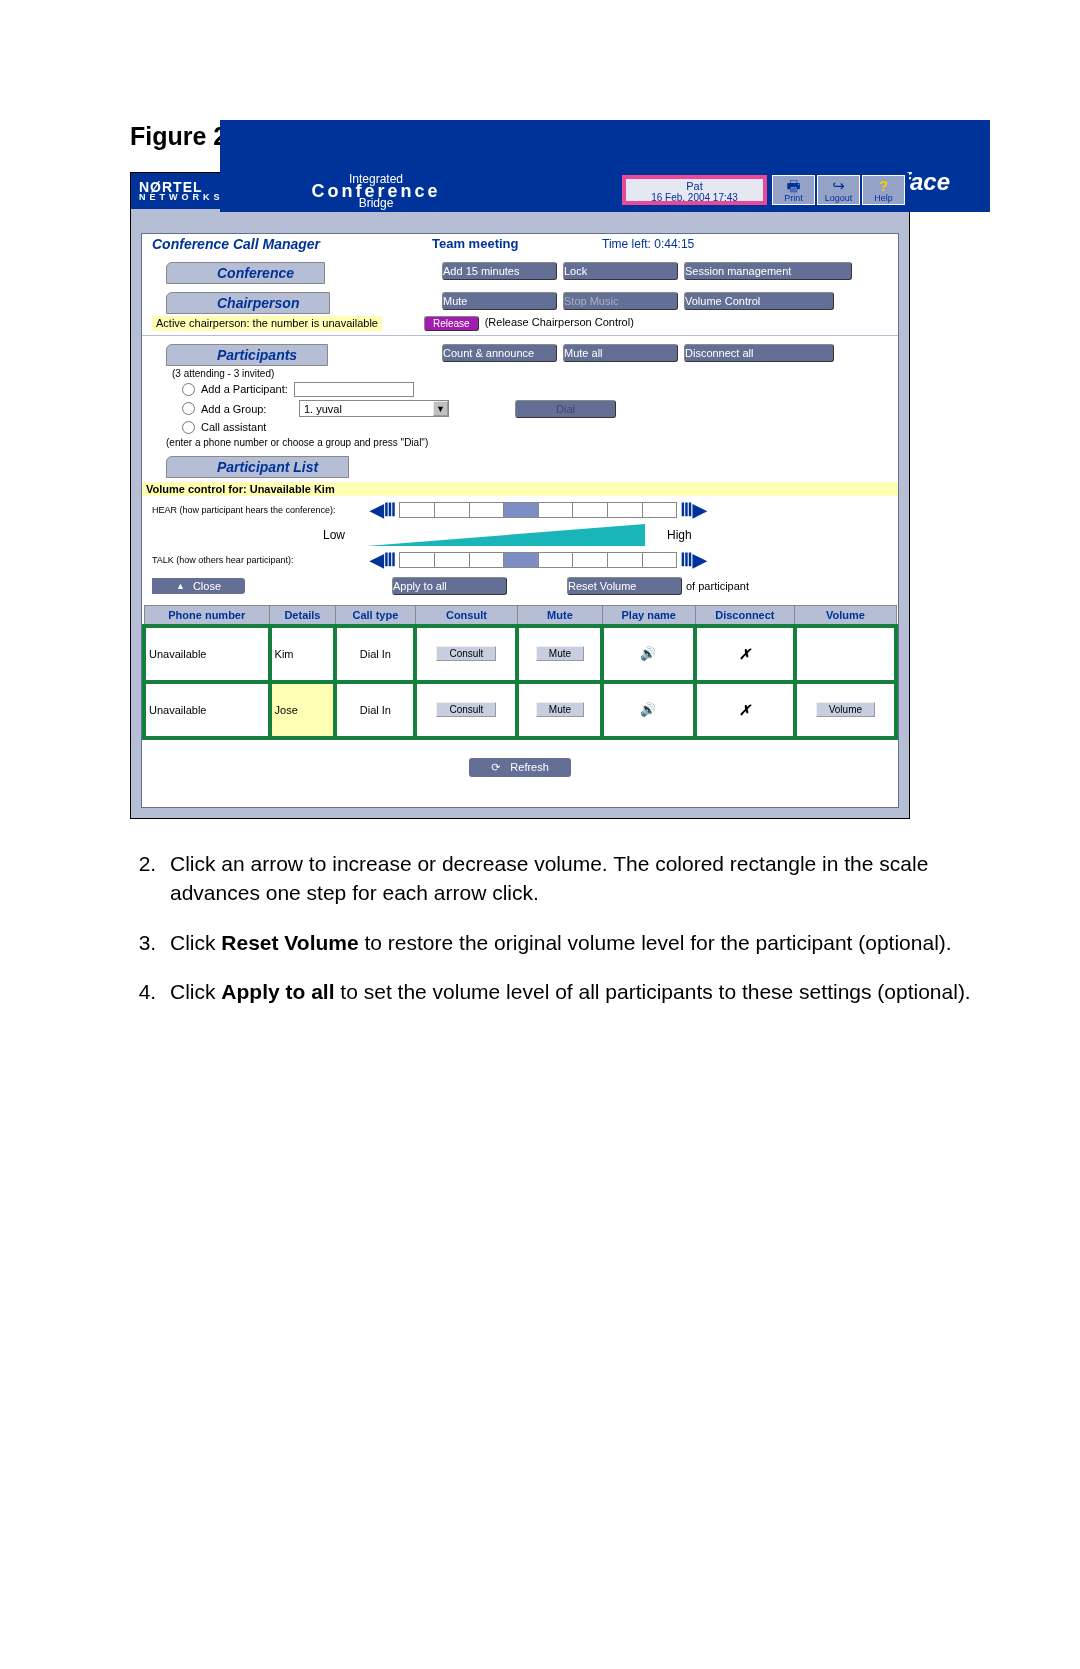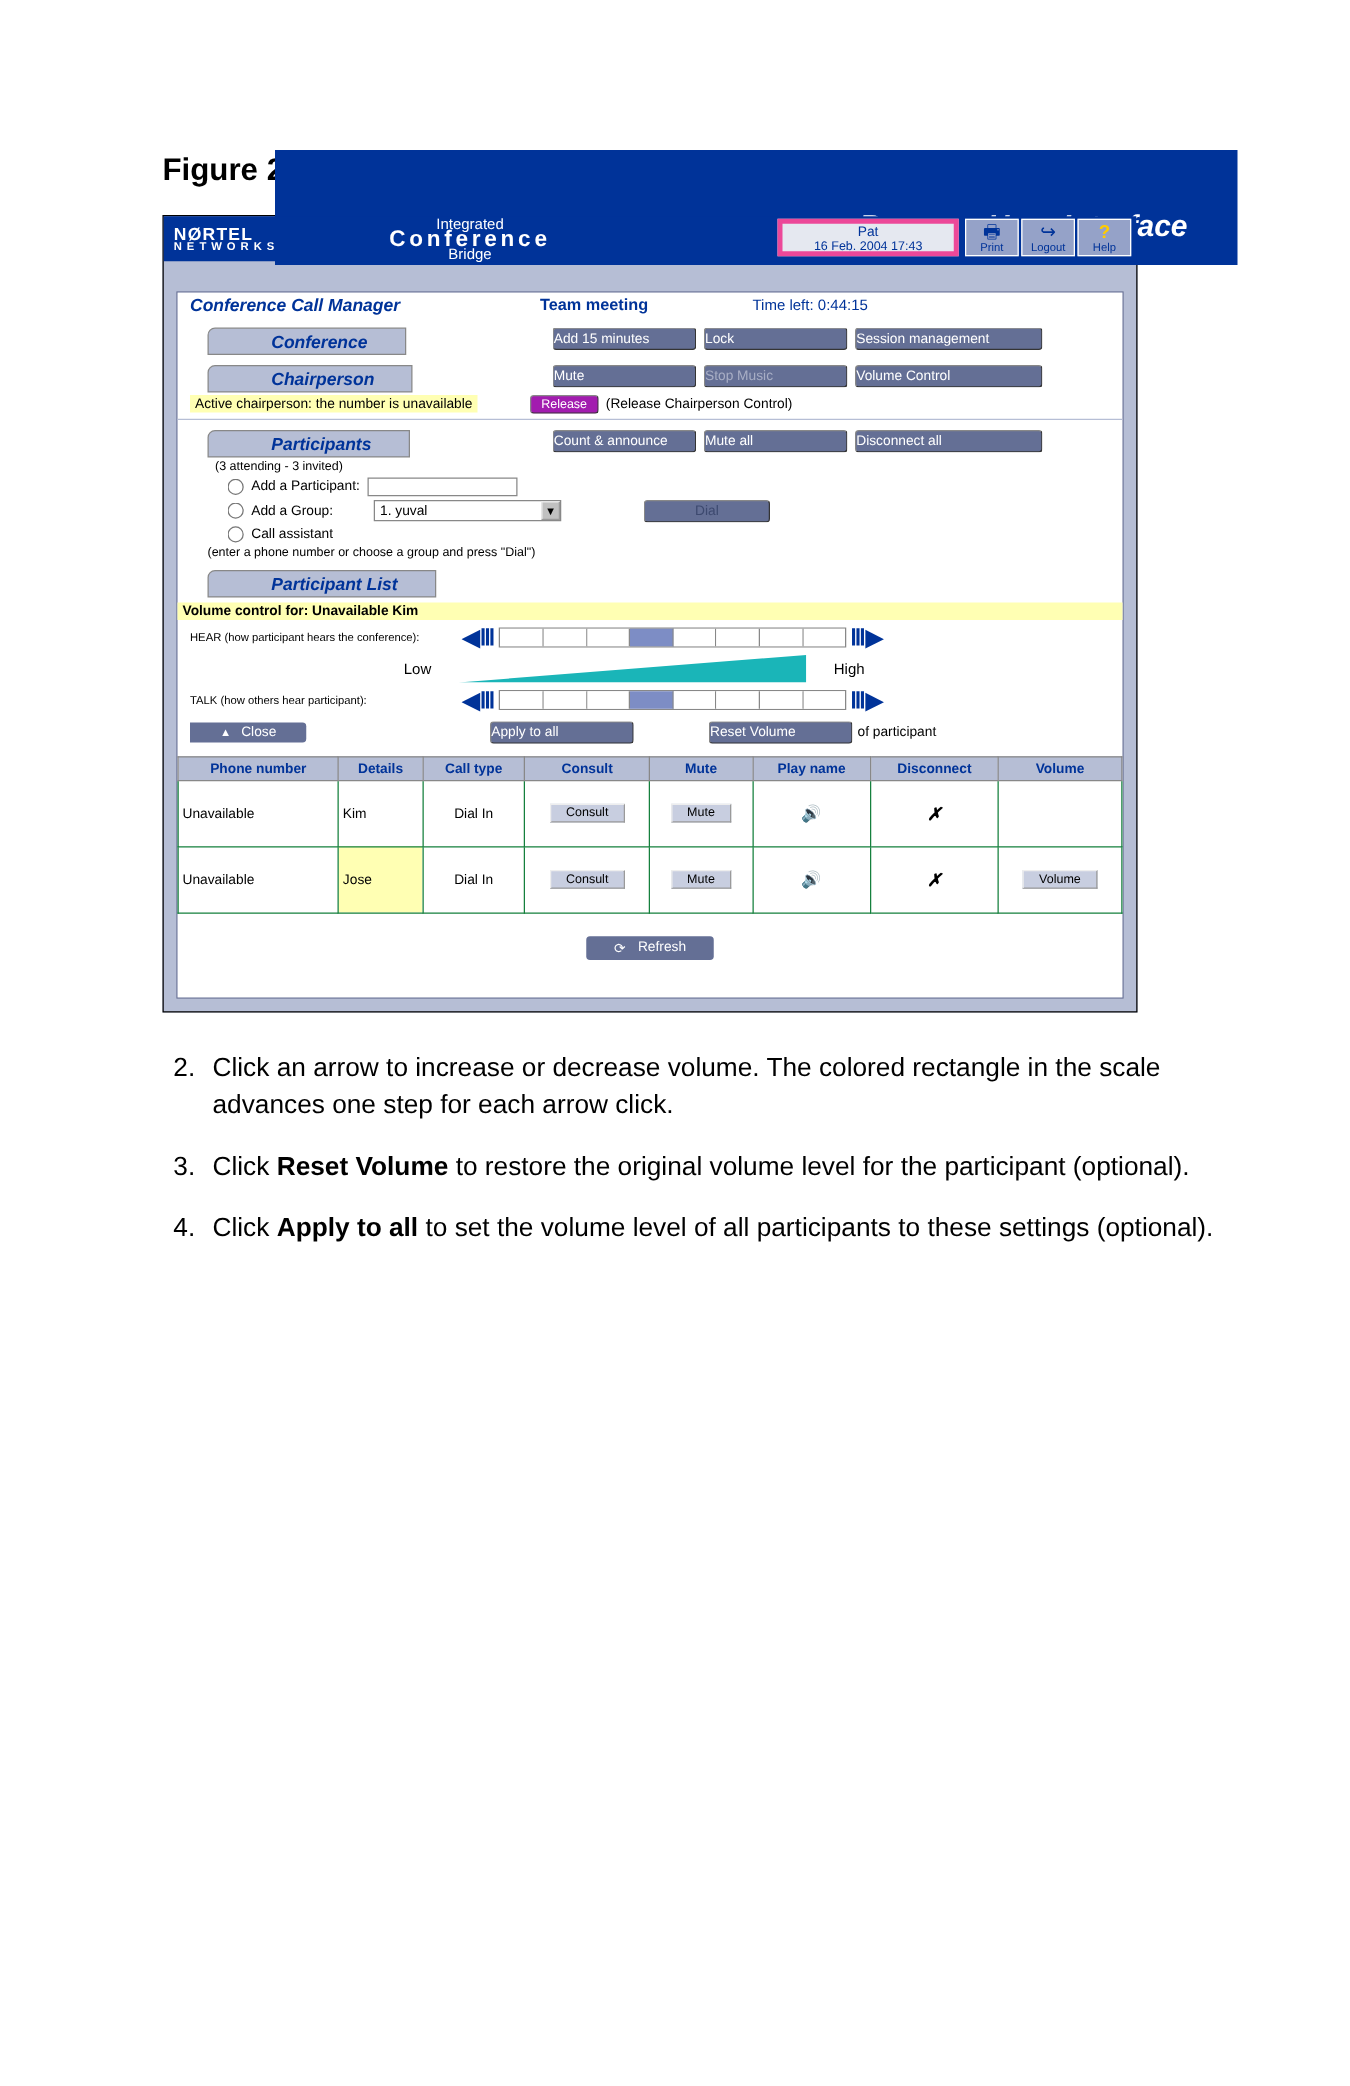--- a/index.html
+++ b/index.html
@@ -23,21 +23,21 @@
   .panel { background: #fff; margin: 24px 10px 10px 10px; border: 1px solid #646f95; font-size: 13px; }
   .panel-hdr { display: flex; align-items: center; font-weight: bold; color: #003399; padding: 2px 10px; }
   .panel-hdr .title { font-size: 14px; font-style: italic; width: 280px; }
   .panel-hdr .sub { font-size: 13px; width: 170px; }
   .panel-hdr .right { font-size: 12px; font-weight: normal; }
   .section { margin: 8px 0 0 0; }
   .tab { display: inline-block; background: #b6bed5; color: #003399; font-weight: bold; font-style: italic; font-size: 14px; padding: 2px 30px 2px 50px; border-radius: 6px 0 0 0; margin-left: 24px; border: 1px solid #888; position: relative; }
   .btn-row { display: flex; gap: 6px; align-items: center; padding: 0 10px 4px; margin-top: -22px; margin-left: 290px; }
   .btn { background: #646f95; color: #fff; font-size: 11px; padding: 2px 0; border: 1px outset #888; text-align: left; cursor: pointer; width: 115px; border-radius: 3px; }
   .btn.disabled { color: #a8aec5; }
-  .note-row { display: flex; align-items: center; font-size: 11px; padding: 2px 10px 4px; gap: 6px; border-bottom: 1px solid #b6bed5; }
+  .note-row { display: flex; font-size: 11px; padding: 2px 10px 4px; gap: 6px; border-bottom: 1px solid #b6bed5; }
   .highlight { background: #ffffb3; padding: 1px 4px; }
   .small-btn { background: #a21caf; color: #fff; font-size: 10px; padding: 1px 8px; border-radius: 3px; border: 1px outset #888; cursor: pointer; }
   .attend-note { font-size: 10px; margin-left: 30px; margin-top: 2px; }
   .add-row { display: flex; align-items: center; gap: 6px; font-size: 11px; margin-left: 40px; margin-top: 3px; }
   .select { border: 1px solid #888; background: #fff; width: 150px; height: 17px; font-size: 11px; padding-left: 4px; display: flex; justify-content: space-between; align-items: center; }
   .select .arrow { background: #c0c0c0; width: 15px; height: 15px; text-align: center; font-size: 9px; line-height: 15px; border: 1px outset #eee; }
   .input { border: 1px solid #888; background: #fff; width: 120px; height: 15px; }
   .dial-btn { background: #646f95; color: #3d496f; font-size: 11px; padding: 2px 40px; border-radius: 3px; margin-left: 60px; border: 1px outset #888; cursor: pointer; }
   .hint { font-size: 10px; margin-left: 24px; margin-top: 3px; }
   .vol-title { background: #ffffb3; font-size: 11px; font-weight: bold; padding: 1px 4px; margin-top: 4px; }
@@ -51,21 +51,21 @@
   .wedge-row { display: flex; align-items: center; margin: 0 10px; }
   .wedge-label { width: 215px; text-align: right; padding-right: 22px; font-size: 12px; }
   .wedge { width: 278px; height: 22px; position: relative; }
   .wedge svg { width: 100%; height: 100%; }
   .wedge-high { font-size: 12px; margin-left: 22px; }
   .act-row { display: flex; align-items: center; margin: 6px 10px; }
   .close-seg { width: 240px; }
   .close-btn { background: #646f95; color: #fff; font-size: 11px; padding: 2px 24px; border-radius: 0 3px 3px 0; display: inline-flex; align-items: center; gap: 8px; cursor: pointer; }
   .table { width: 100%; border-collapse: collapse; font-size: 11px; margin-top: 10px; }
   .table th { background: #b6bed5; color: #003399; font-weight: bold; padding: 3px 4px; border: 1px solid #888; font-size: 11px; vertical-align: top; }
-  .table td { border: 1px solid #15803d; padding: 18px 3px; text-align: center; background: #fff; vertical-align: middle; }
+  .table td { border: 4px solid #15803d; padding: 18px 3px; text-align: center; background: #fff; vertical-align: middle; }
   .table td.left { text-align: left; }
   .cell-hl { background: #ffffb3 !important; }
   .mini-btn { background: #c8cee0; border: 1px outset #eee; padding: 1px 12px; font-size: 10px; cursor: pointer; display: inline-block; }
   .xmark { font-weight: bold; font-style: italic; font-size: 14px; cursor: pointer; }
   .speaker { font-size: 13px; cursor: pointer; }
   .refresh-row { text-align: center; margin: 18px 0 30px; }
   .refresh-btn { background: #646f95; color: #fff; font-size: 11px; padding: 3px 22px; border-radius: 3px; display: inline-flex; align-items: center; gap: 10px; cursor: pointer; }
   .instructions { margin-top: 30px; font-size: 21px; line-height: 1.4; }
   .instructions li { margin-bottom: 20px; padding-left: 8px; }
   .instructions ol { padding-left: 32px; }
@@ -117,21 +117,21 @@
         <span class="title">Conference Call Manager</span>
         <span class="sub">Team meeting</span>
         <span class="right"><span>Time left:</span> <span>0:44:15</span></span>
       </div>
 
       <div class="section">
         <span class="tab">Conference</span>
         <div class="btn-row">
           <span class="btn">Add 15 minutes</span>
           <span class="btn">Lock</span>
-          <span class="btn" style="width:150px">Session management</span>
+          <span class="btn" style="width:168px">Session management</span>
         </div>
       </div>
 
       <div class="section">
         <span class="tab">Chairperson</span>
         <div class="btn-row">
           <span class="btn">Mute</span>
           <span class="btn disabled">Stop Music</span>
           <span class="btn" style="width:150px">Volume Control</span>
         </div>

